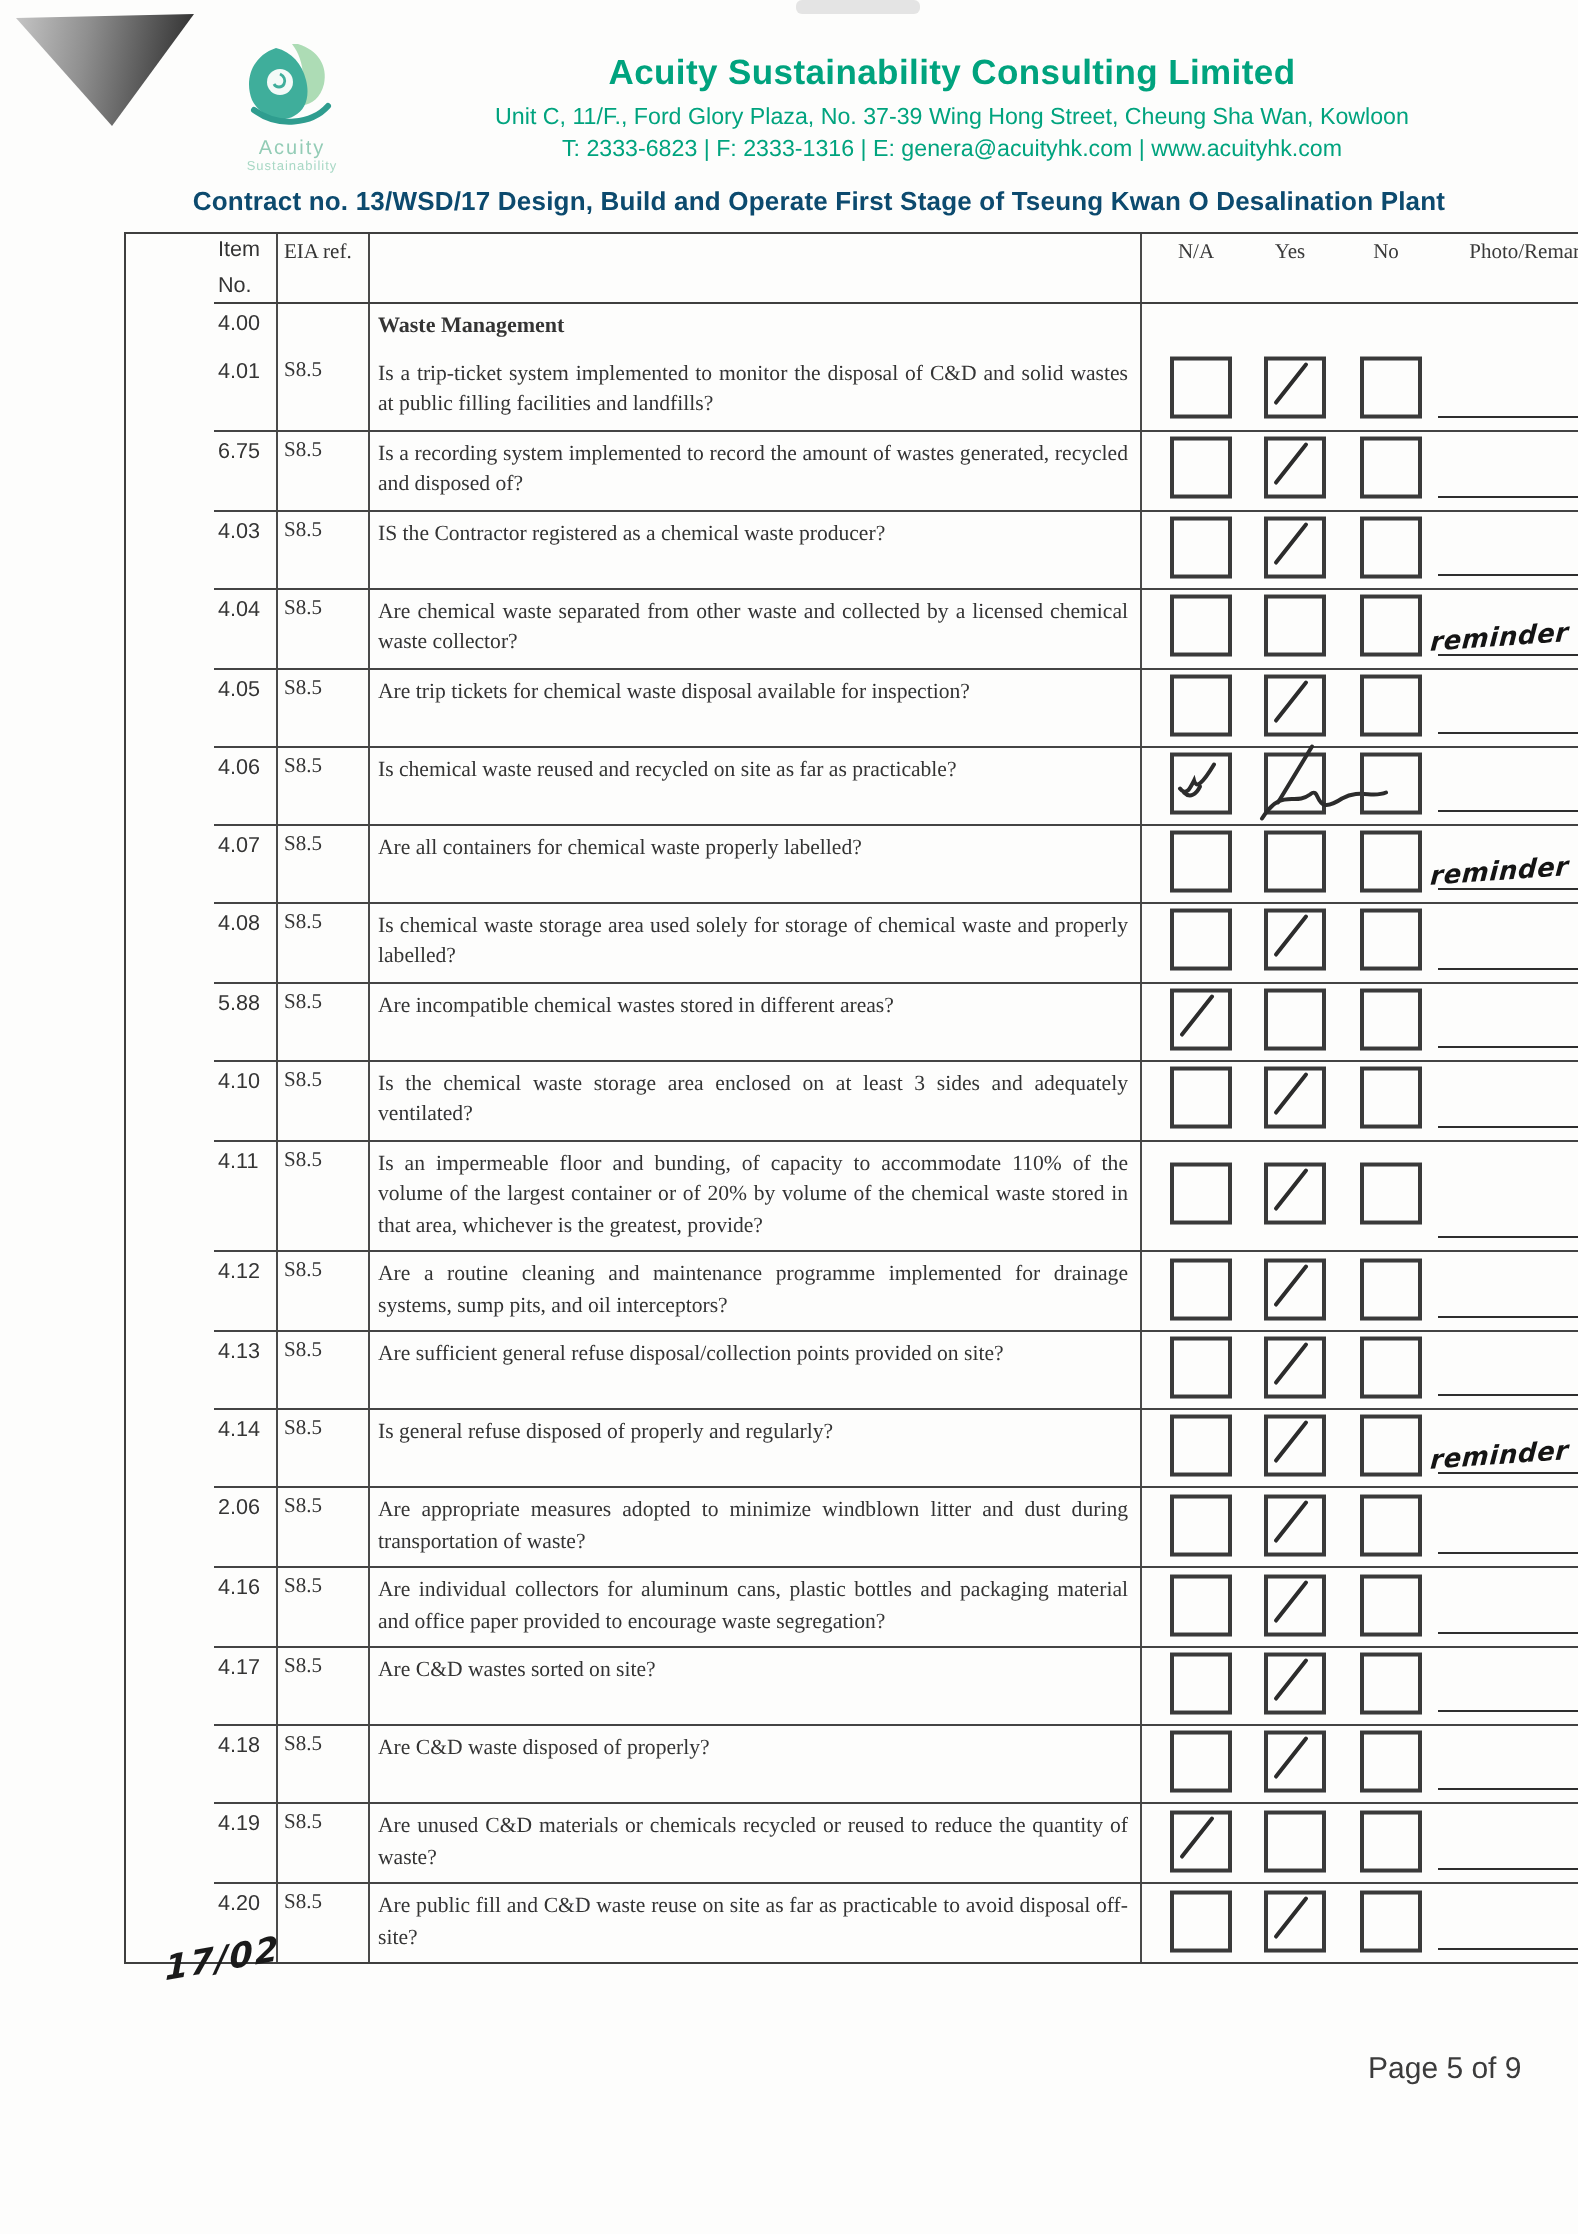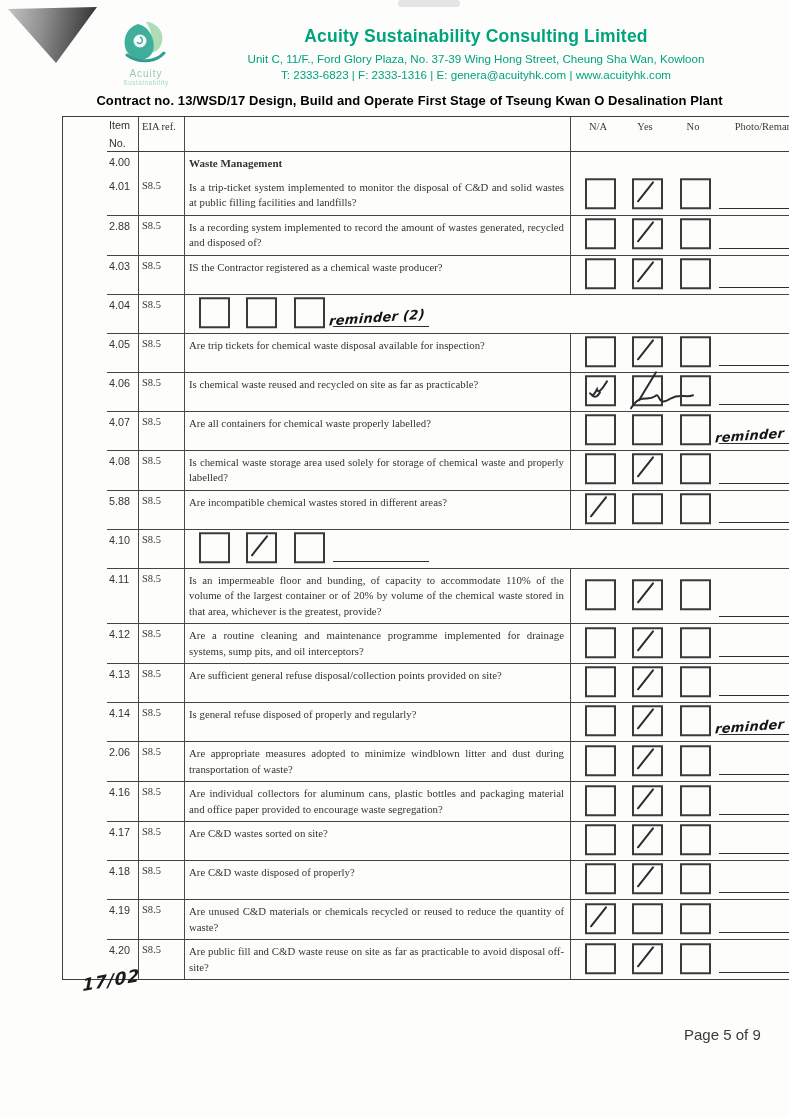--- a/index.html
+++ b/index.html
@@ -25,21 +25,21 @@
   
   .logo{position:absolute;left:101px;top:20px;width:90px;text-align:center;}
   .logo-text1{font-size:10px;color:#93ccb6;letter-spacing:1px;margin-top:-2px;}
   .logo-text2{font-size:6.5px;color:#a8d8c5;letter-spacing:.5px;}
   .company-block{position:absolute;left:190px;top:26px;width:572px;text-align:center;}
   .company-name{font-size:17.5px;font-weight:bold;color:var(--brand,#00a37e);letter-spacing:.2px;}
   .company-address{font-size:11.6px;color:var(--brand,#00a37e);margin-top:5px;font-weight:500;}
   .company-contact{font-size:11.6px;color:var(--brand,#00a37e);margin-top:3px;font-weight:500;}
   .contract-title{
     position:absolute;left:62px;top:93px;width:695px;text-align:center;
-    font-size:13px;font-weight:bold;color:#000000;letter-spacing:.1px;
+    font-size:13px;font-weight:bold;color:#0c4a6e;letter-spacing:.1px;
   }
 
   
   .checklist{
     position:absolute;left:62px;top:116px;width:695px;
     border:1.6px solid #3f3f3f;
     font-family:"Liberation Serif",serif;color:#343434;padding-left:44px;
   }
   .t-row{display:flex;border-bottom:1.4px solid #444;min-height:38px;align-items:stretch;}
   .t-row:last-child{border-bottom:none;}
@@ -145,21 +145,21 @@
             <div class="cb" style="left: 61px;">
               <svg viewBox="0 0 27 27" class="mark">
                 <path d="M6 23 L21 4"></path>
               </svg>
             </div>
             <div class="cb" style="left: 109px;"></div>
             <div class="rline"></div>
           </div>
         </div>
         <div class="t-row">
-          <div class="c-item">2.88</div>
+          <div class="c-item">6.75</div>
           <div class="c-eia">S8.5</div>
           <div class="c-q">Is a recording system implemented to record the amount of wastes generated, recycled and disposed of?</div>
           <div class="c-marks">
             <div class="cb" style="left: 14px;"></div>
             <div class="cb" style="left: 61px;">
               <svg viewBox="0 0 27 27" class="mark">
                 <path d="M6 23 L21 4"></path>
               </svg>
             </div>
             <div class="cb" style="left: 109px;"></div>
@@ -177,20 +177,21 @@
                 <path d="M6 23 L21 4"></path>
               </svg>
             </div>
             <div class="cb" style="left: 109px;"></div>
             <div class="rline"></div>
           </div>
         </div>
         <div class="t-row">
           <div class="c-item">4.04</div>
           <div class="c-eia">S8.5</div>
+          <div class="c-q">Are chemical waste separated from other waste and collected by a licensed chemical waste collector?</div>
           <div class="c-marks">
             <div class="cb" style="left: 14px;"></div>
             <div class="cb" style="left: 61px;"></div>
             <div class="cb" style="left: 109px;"></div>
             <div class="rline"></div>
             <div class="rtext">reminder (2)</div>
           </div>
         </div>
         <div class="t-row">
           <div class="c-item">4.05</div>
@@ -266,20 +267,21 @@
               </svg>
             </div>
             <div class="cb" style="left: 61px;"></div>
             <div class="cb" style="left: 109px;"></div>
             <div class="rline"></div>
           </div>
         </div>
         <div class="t-row">
           <div class="c-item">4.10</div>
           <div class="c-eia">S8.5</div>
+          <div class="c-q">Is the chemical waste storage area enclosed on at least 3 sides and adequately ventilated?</div>
           <div class="c-marks">
             <div class="cb" style="left: 14px;"></div>
             <div class="cb" style="left: 61px;">
               <svg viewBox="0 0 27 27" class="mark">
                 <path d="M6 23 L21 4"></path>
               </svg>
             </div>
             <div class="cb" style="left: 109px;"></div>
             <div class="rline"></div>
           </div>

